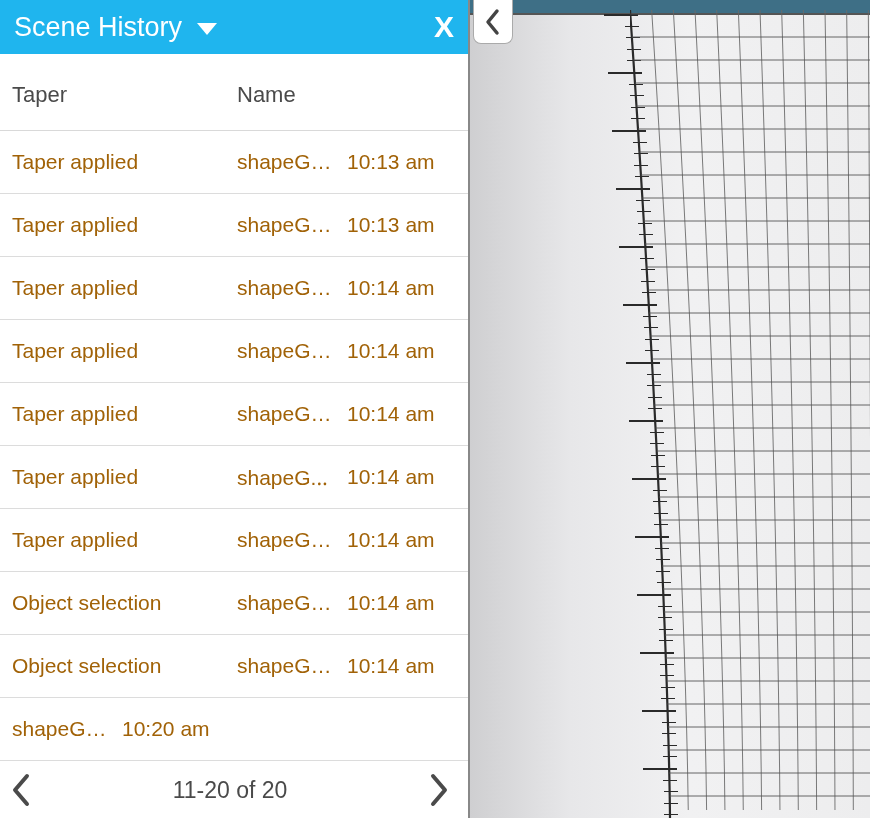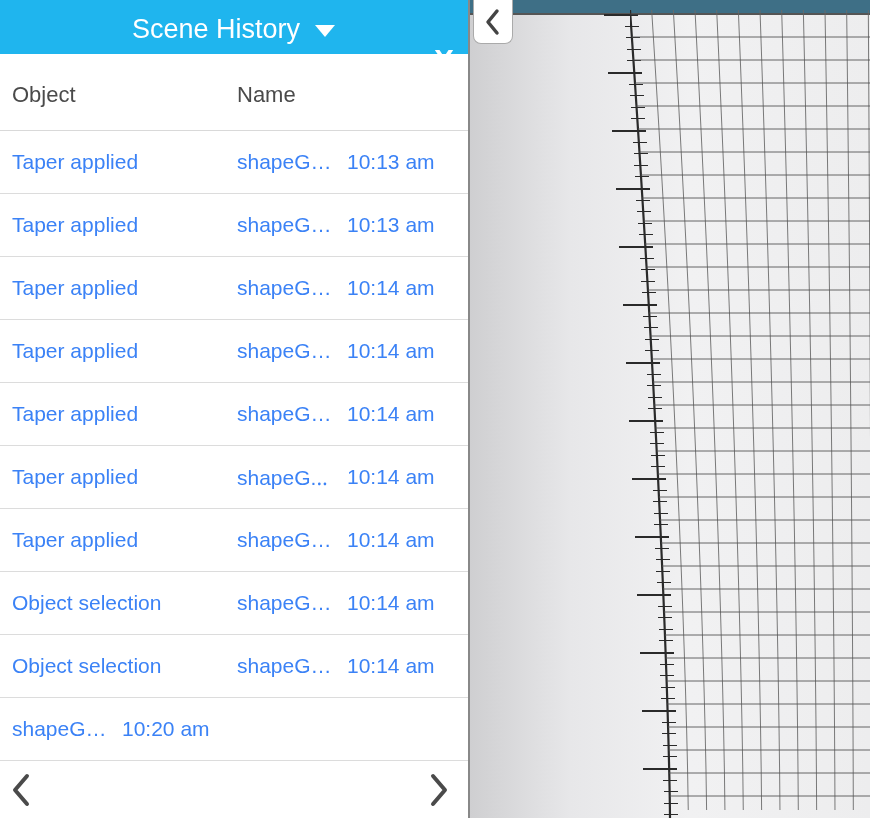--- a/index.html
+++ b/index.html
@@ -23,24 +23,23 @@
     flex-direction: column;
     border-right: 2px solid #888;
     position: relative;
   }
   .panel-header {
     height: 54px;
     background: #1fb5ee;
     color: #ffffff;
     display: flex;
     align-items: center;
-    padding: 14px 14px;
+    padding: 0 14px;
     font-size: 27px;
     font-weight: 400;
-    flex-direction: column;
   }
   .panel-title {
     display: flex;
     align-items: center;
     gap: 14px;
   }
   .dropdown-caret {
     display: inline-block;
   }
   .close-x {
@@ -63,21 +62,21 @@
   .rows {
     flex: 1;
     overflow: hidden;
   }
   .row {
     display: flex;
     align-items: center;
     padding: 0 12px;
     height: 63px;
     border-bottom: 1px solid #dcdcdc;
-    color: #3b82f6;
+    color: #a16207;
     font-size: 21px;
     cursor: pointer;
   }
   .row .col-name {
     white-space: nowrap;
     overflow: hidden;
     text-overflow: ellipsis;
   }
   .pager {
     height: 56px;
@@ -167,21 +166,21 @@
         <span class="dropdown-caret">
           <svg width="22" height="14" viewBox="0 0 22 14">
               <polygon points="1,1 21,1 11,13" fill="#ffffff"></polygon>
             </svg>
         </span>
       </div>
       <span class="close-x">X</span>
     </div>
 
     <div class="table-head">
-      <div class="col-action">Object</div>
+      <div class="col-action">Taper</div>
       <div class="col-time">Name</div>
     </div>
 
     <div class="rows" id="rows">
         <div class="row">
           <div class="col-action">Taper applied</div>
           <div class="col-name">shapeG…</div>
           <div class="col-time">10:13 am</div>
         </div>
         <div class="row">
@@ -229,20 +228,21 @@
           <div class="col-time">10:20 am</div>
         </div>
       </div>
 
     <div class="pager">
       <span class="pager-arrow">
         <svg width="22" height="34" viewBox="0 0 22 34">
             <polyline points="17,3 5,17 17,31" fill="none" stroke="#4a4a4a" stroke-width="4" stroke-linecap="round" stroke-linejoin="round"></polyline>
           </svg>
       </span>
+      <span>11-20 of 20</span>
       <span class="pager-arrow">
         <svg width="22" height="34" viewBox="0 0 22 34">
             <polyline points="5,3 17,17 5,31" fill="none" stroke="#4a4a4a" stroke-width="4" stroke-linecap="round" stroke-linejoin="round"></polyline>
           </svg>
       </span>
     </div>
   </div>
 
   <div class="collapse-tab">
     <svg width="18" height="28" viewBox="0 0 18 28">

